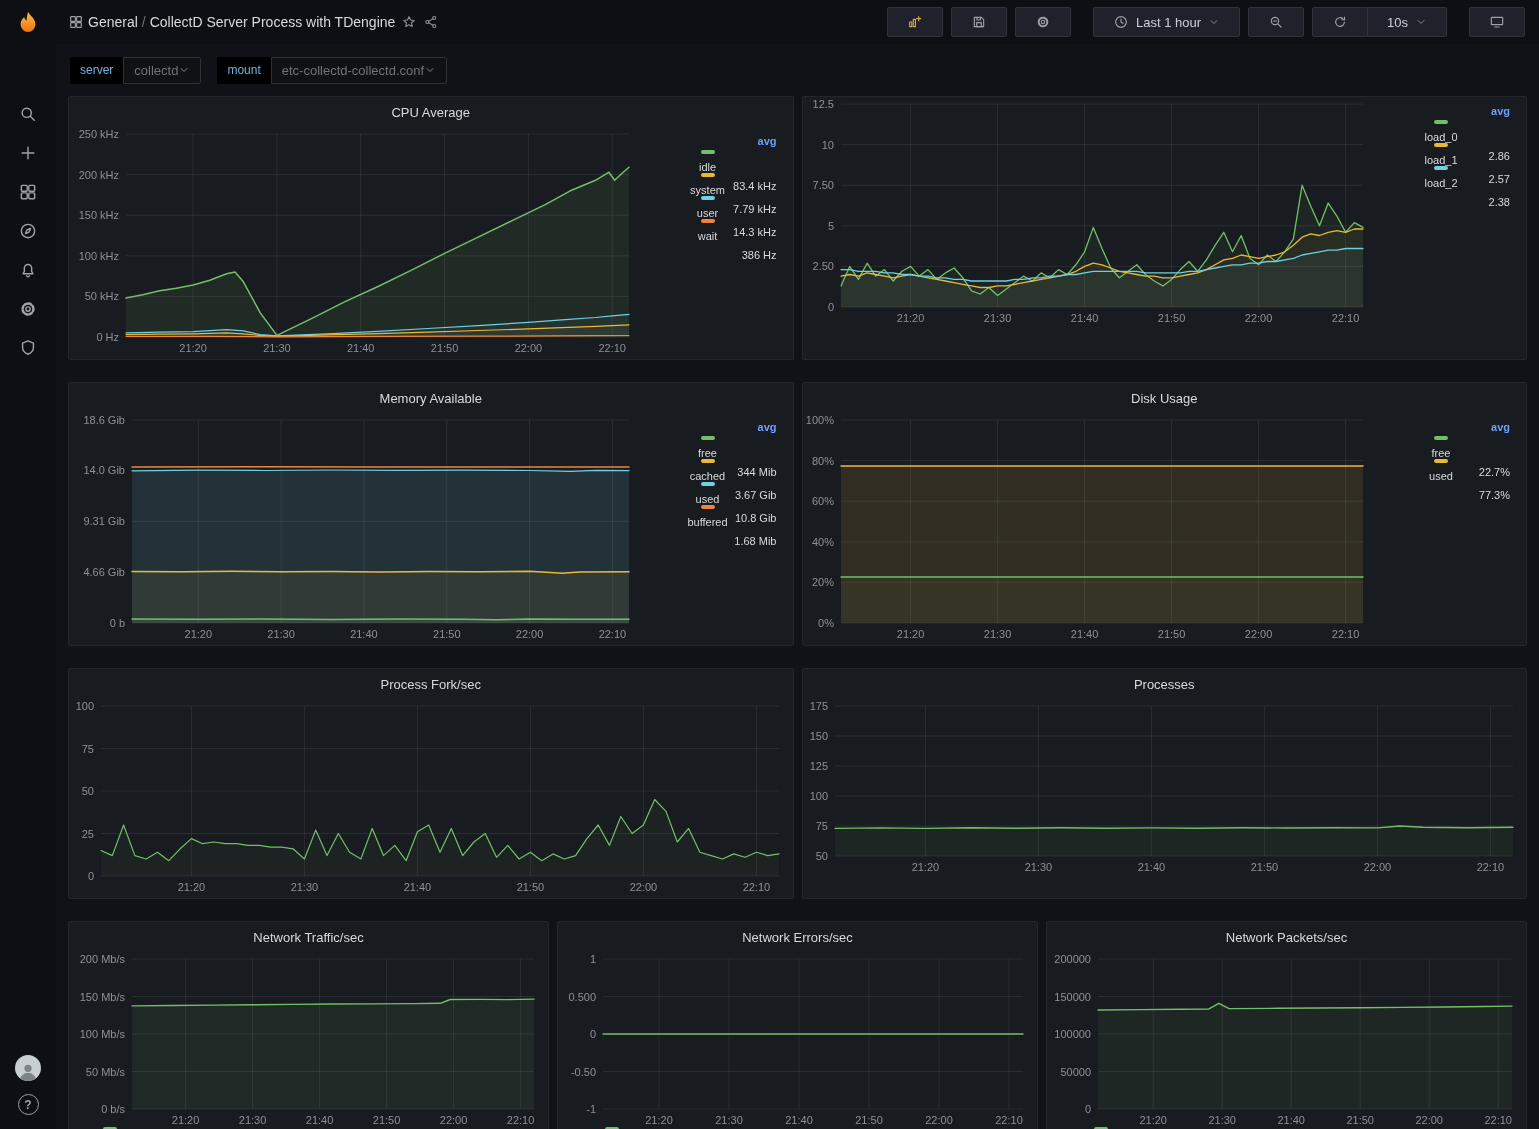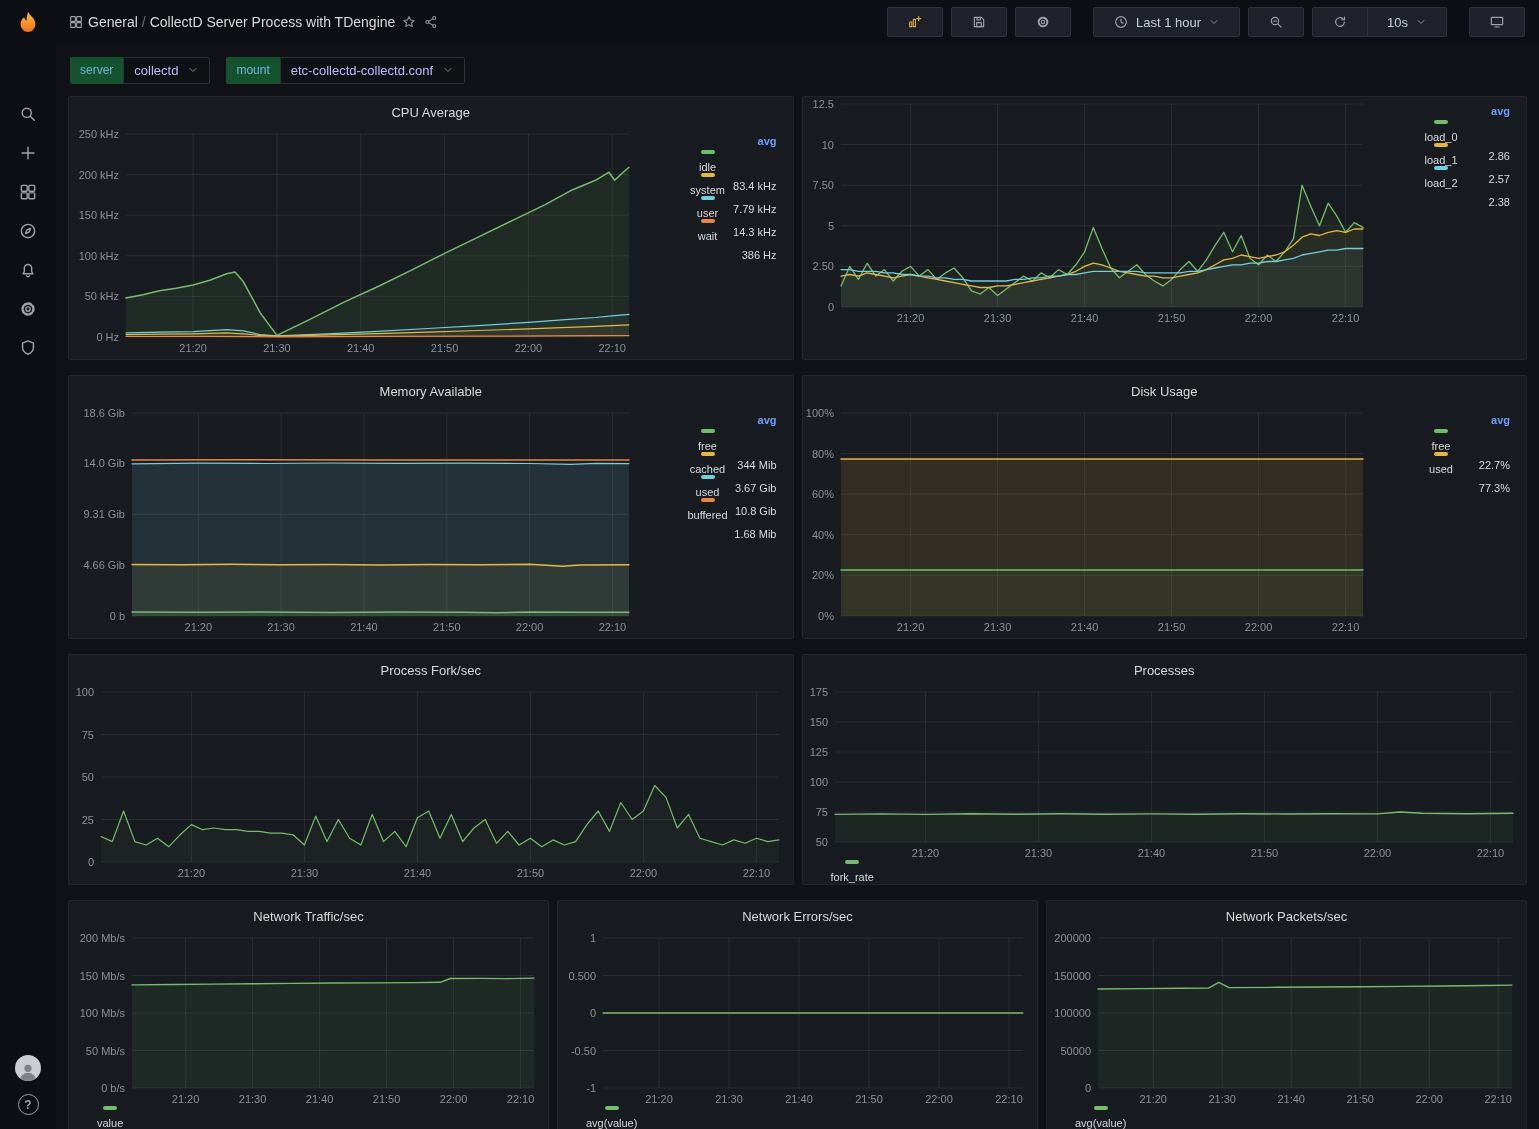--- a/index.html
+++ b/index.html
@@ -38,25 +38,25 @@
   .nav-right { display:flex; align-items:center; gap:8px; }
   .tb-btn { height:30px; min-width:30px; padding:0 19px; display:flex; align-items:center; justify-content:center; gap:7px; background:#1f222a; border:1px solid #2f323a; border-radius:2px; color:#c7d0d9; font-size:13px; cursor:pointer; white-space:nowrap; }
   .tb-group { display:flex; }
   .tb-group .tb-btn + .tb-btn { border-left:none; border-radius:0 2px 2px 0; }
   .tb-group .tb-btn:first-child { border-radius:2px 0 0 2px; }
   .nav-gap { width:6px; }
 
   
   .submenu { height:52px; flex-shrink:0; display:flex; align-items:center; gap:16px; padding:0 14px; }
   .var-group { display:flex; }
-  .var-label { height:27px; display:flex; align-items:center; padding:0 10px; background:#14532d; color:#6fb3e0; font-size:12px; font-weight:500; border-radius:2px 0 0 2px; }
-  .var-value { height:27px; display:flex; align-items:center; gap:9px; padding:0 10px; background:#0f1115; border:1px solid #2c3235; border-radius:0 2px 2px 0; font-size:13px; color:#c4b5fd; cursor:pointer; }
+  .var-label { height:27px; display:flex; align-items:center; padding:0 10px; background:#000000; color:#6fb3e0; font-size:12px; font-weight:500; border-radius:2px 0 0 2px; }
+  .var-value { height:27px; display:flex; align-items:center; gap:0; padding:0 10px; background:#0f1115; border:1px solid #2c3235; border-radius:0 2px 2px 0; font-size:13px; color:#737373; cursor:pointer; }
 
   
-  .dashboard { flex:1; display:grid; grid-template-columns:repeat(6, 1fr); grid-template-rows:264px 264px 231px 231px; gap:15px 8px; padding:0 12px; min-height:0; }
+  .dashboard { flex:1; display:grid; grid-template-columns:repeat(6, 1fr); grid-template-rows:264px 264px 231px 231px; gap:22px 8px; padding:0 12px; min-height:0; }
   .panel { background:#181b1f; border:1px solid #24262b; border-radius:2px; display:flex; flex-direction:column; min-width:0; min-height:0; }
   .span3 { grid-column:span 3; }
   .span2 { grid-column:span 2; }
   .panel-header { height:30px; flex-shrink:0; display:flex; align-items:center; justify-content:center; cursor:pointer; }
   .panel-title { font-size:13px; font-weight:500; color:#d8d9da; }
   .panel-body { flex:1; display:flex; min-height:0; padding:0 6px 4px 2px; }
   .panel-body.col { flex-direction:column; }
   .chart { flex:1; min-width:0; min-height:0; }
 
   
@@ -554,26 +554,20 @@
                 <text class="tl" x="346.4" y="172" text-anchor="middle">21:40</text>
                 <line class="gl" x1="459.4" x2="459.4" y1="7" y2="157"></line>
                 <text class="tl" x="459.4" y="172" text-anchor="middle">21:50</text>
                 <line class="gl" x1="572.4" x2="572.4" y1="7" y2="157"></line>
                 <text class="tl" x="572.4" y="172" text-anchor="middle">22:00</text>
                 <line class="gl" x1="685.4" x2="685.4" y1="7" y2="157"></line>
                 <text class="tl" x="685.4" y="172" text-anchor="middle">22:10</text>
                 <polygon points="30.0,157.0 30.0,129.4 75.2,128.9 120.4,129.4 165.6,128.7 210.8,129.2 256.0,128.8 301.2,129.3 346.4,128.9 391.6,129.2 436.8,128.8 482.0,129.0 527.2,128.7 572.4,128.9 595.0,127.0 617.6,128.2 662.8,128.7 708.0,128.2 708.0,157.0" fill="#73bf69" opacity="0.07"></polygon>
                 <polyline points="30.0,129.4 75.2,128.9 120.4,129.4 165.6,128.7 210.8,129.2 256.0,128.8 301.2,129.3 346.4,128.9 391.6,129.2 436.8,128.8 482.0,129.0 527.2,128.7 572.4,128.9 595.0,127.0 617.6,128.2 662.8,128.7 708.0,128.2" fill="none" stroke="#73bf69" stroke-width="1.4" stroke-linejoin="round" stroke-linecap="round"></polyline>
               </svg></div>
-          <div class="legend-bottom">
-              <span class="lg-row">
-                <span class="lg-dash" style="background:#73bf69"></span>
-                <span class="lg-name">fork_rate</span>
-              </span>
-            </div>
         </div>
       </section>
 
       <section class="panel span2">
         <div class="panel-header">
           <span class="panel-title">Network Traffic/sec</span>
         </div>
         <div class="panel-body col">
           <div class="chart"><svg width="471" height="175">
                 <line class="gl" x1="61" x2="463" y1="157.0" y2="157.0"></line>

